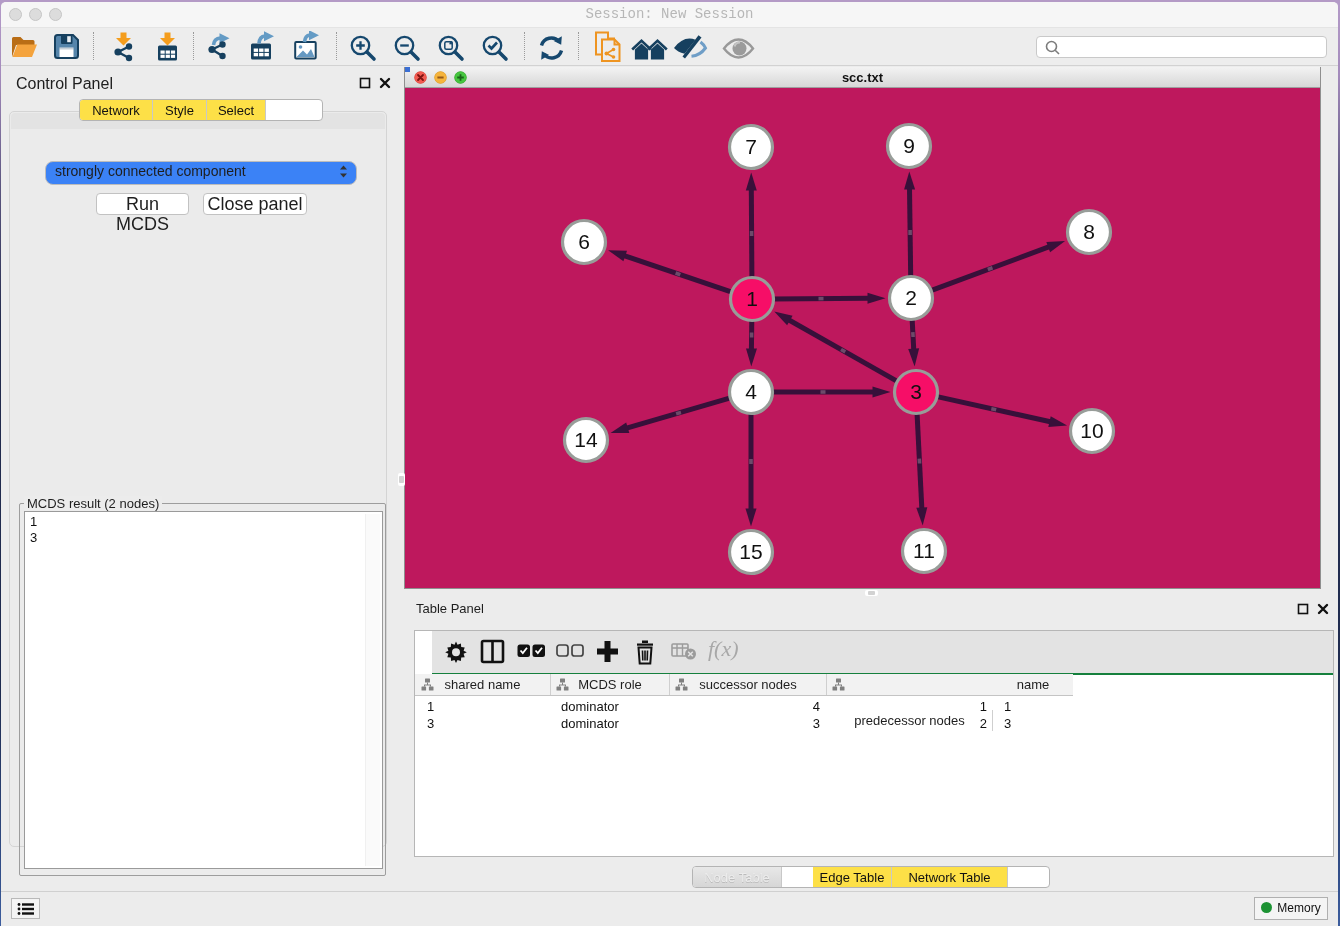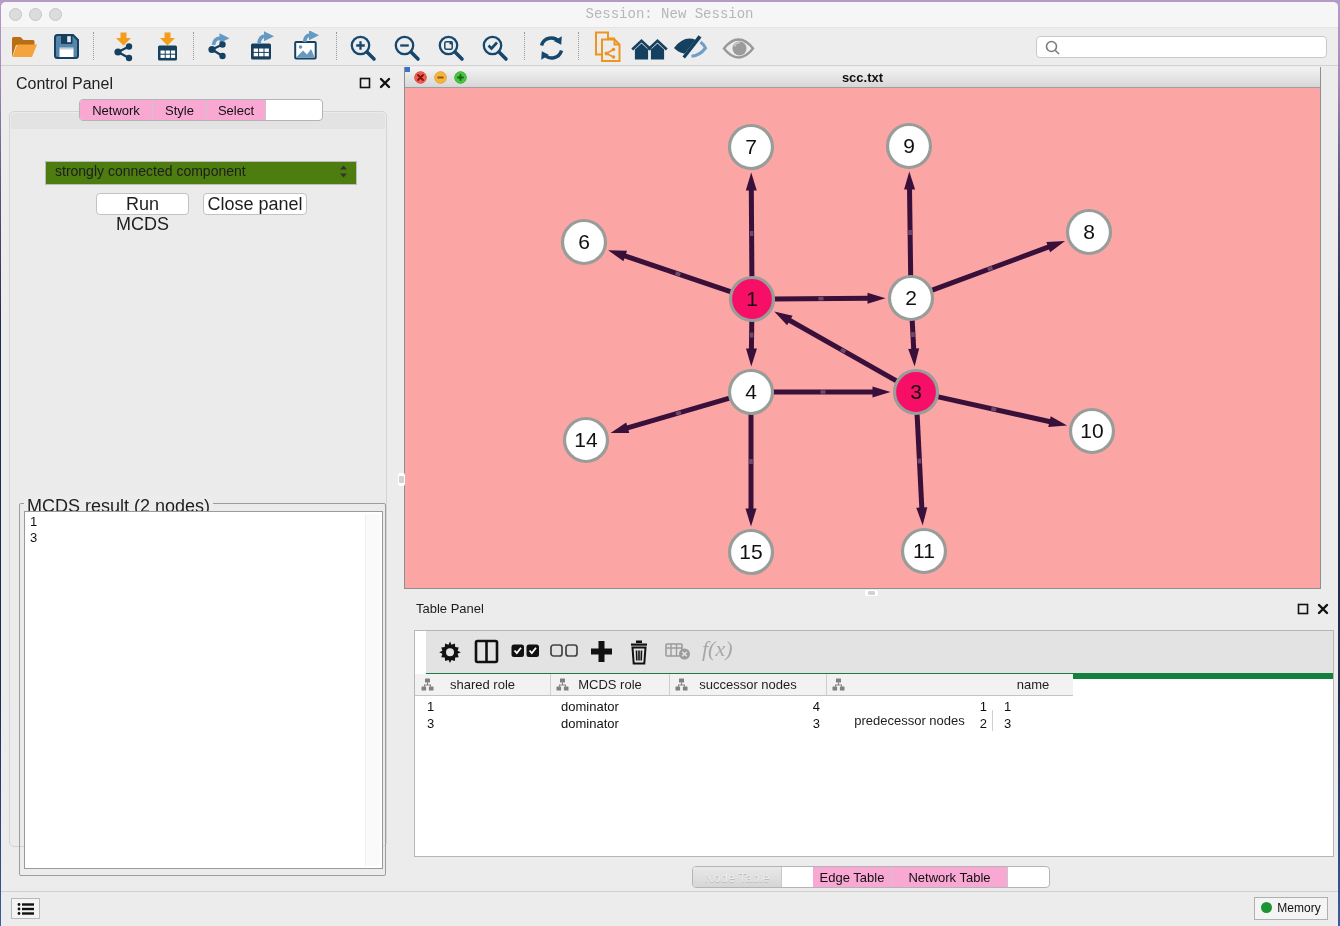--- a/index.html
+++ b/index.html
@@ -14,40 +14,40 @@
 #wintitle{position:absolute;top:4px;left:0;right:0;text-align:center;font-size:14px;color:#b7b7b7;}
 
 #toolbar{position:absolute;left:0;top:25px;right:0;height:37px;background:#ededed;border-bottom:1px solid #d2d2d2;border-top:1px solid #e4e4e4;}
 .sep{position:absolute;top:4px;height:28px;width:0;border-left:1px dotted #9a9a9a;}
 #searchbox{position:absolute;right:11px;top:8px;width:291px;height:22px;background:#fff;border:1px solid #c9c9c9;border-radius:4px;box-sizing:border-box;}
 
 #cpanel-title{position:absolute;left:15px;top:73px;font-size:16px;color:#1e1e1e;}
 #cp-box{position:absolute;left:8px;top:109px;width:378px;height:736px;background:#ebebeb;border:1px solid #d4d4d4;border-radius:5px;box-sizing:border-box;}
 #cp-box .tabband{position:absolute;left:1px;right:1px;top:1px;height:16px;background:#e3e3e3;border-radius:4px 4px 0 0;}
 .tabstrip{position:absolute;display:flex;height:22px;border:1px solid #b4b4b4;border-radius:4px;overflow:hidden;background:#fff;box-sizing:border-box;}
-.tabstrip .tab{font-size:13px;color:#111;display:flex;align-items:center;justify-content:center;border-right:1px solid #c8c8c8;background:#f9a8d4;box-sizing:border-box;}
+.tabstrip .tab{font-size:13px;color:#111;display:flex;align-items:center;justify-content:center;border-right:1px solid #c8c8c8;background:#fde047;box-sizing:border-box;}
 .tabstrip .tab:last-child{border-right:none;margin-top:39px;}
 .tabstrip .tab.sel{background:linear-gradient(#e8e8e8,#d6d6d6);color:#ececec;text-shadow:0 1px 0 #bbb;}
 #optlabel{position:absolute;left:8px;top:137px;width:378px;text-align:center;font-size:14px;color:#1e1e1e;}
-#optsel{position:absolute;left:44px;top:159px;width:312px;height:24px;background:#4d7c0f;border:1px solid #bcbcbc;border-radius:0;box-sizing:border-box;font-size:14px;color:#1e1e1e;line-height:19px;padding-left:9px;}
+#optsel{position:absolute;left:44px;top:159px;width:312px;height:24px;background:#3b82f6;border:1px solid #bcbcbc;border-radius:8px;box-sizing:border-box;font-size:14px;color:#1e1e1e;line-height:19px;padding-left:9px;}
 .btn{position:absolute;height:22px;background:#fff;border:1px solid #c2c2c2;border-radius:4px;box-sizing:border-box;font-size:18px;color:#1e1e1e;text-align:center;line-height:20px;}
 
 #fieldset{position:absolute;left:18px;top:501px;width:365px;height:371px;border:1px solid #9d9d9d;border-radius:2px;}
-#fieldset legend{position:absolute;top:-8px;left:4px;background:#ececec;font-size:18px;color:#1e1e1e;padding:0 3px;}
+#fieldset legend{position:absolute;top:-8px;left:4px;background:#ececec;font-size:13px;color:#1e1e1e;padding:0 3px;}
 #resultarea{position:absolute;left:4px;top:7px;right:2px;bottom:6px;background:#fff;border:1px solid #9a9a9a;font-size:13px;color:#111;}
 #resultarea .sb{position:absolute;right:2px;top:2px;bottom:2px;width:14px;background:#fafafa;border-left:1px solid #f0f0f0;}
 
-#netwin{position:absolute;left:403px;top:65px;right:17px;height:522px;background:#fca5a5;border:1px solid #8f8f8f;border-top:none;box-sizing:border-box;}
+#netwin{position:absolute;left:403px;top:65px;right:17px;height:522px;background:#be185d;border:1px solid #8f8f8f;border-top:none;box-sizing:border-box;}
 #nettitle{position:absolute;left:0;top:0;right:0;height:20px;background:linear-gradient(#f3f3f3,#d7d7d7);border-bottom:1px solid #9f9f9f;}
 #nettitle .txt{position:absolute;left:0;right:0;top:3px;text-align:center;font-size:13px;font-weight:bold;color:#111;}
 .mtl{position:absolute;top:3.5px;width:13px;height:13px;border-radius:50%;box-sizing:border-box;}
 
 #tp-title{position:absolute;left:415px;top:599px;font-size:13px;color:#1e1e1e;}
 #tp-box{position:absolute;left:413px;top:628px;width:920px;height:227px;background:#fff;border:1px solid #b6b6b6;box-sizing:border-box;}
-#tp-toolbar{position:absolute;left:11px;top:0;right:0;height:42px;background:#e3e3e3;border-bottom:6px solid #15803d;}
+#tp-toolbar{position:absolute;left:17px;top:0;right:0;height:42px;background:#e3e3e3;border-bottom:2px solid #15803d;}
 #tp-header{position:absolute;left:0;top:43px;width:658px;height:21px;background:#f2f2f2;border-bottom:1px solid #c4c4c4;font-size:13px;color:#1e1e1e;}
 #tp-header .col{position:absolute;top:0;height:100%;border-right:1px solid #cfcfcf;box-sizing:border-box;text-align:center;line-height:21px;}
 .trow{position:absolute;font-size:13px;color:#111;height:17px;line-height:17px;}
 
 
 #statusbar{position:absolute;left:0;right:0;bottom:0;height:34px;background:#ececec;border-top:1px solid #d0d0d0;}
 #listbtn{position:absolute;left:10px;bottom:7px;width:29px;height:21px;background:#f4f4f4;border:1px solid #b9b9b9;box-sizing:border-box;}
 #membtn{position:absolute;right:10px;bottom:6px;width:74px;height:23px;background:#f4f4f4;border:1px solid #b0b0b0;box-sizing:border-box;font-size:12px;color:#111;text-align:center;line-height:21px;}
 </style></head>
 <body>
@@ -341,21 +341,21 @@
     </svg>
     <svg class="abs" style="left:239px;top:12px" width="26" height="17" viewBox="0 0 26 17">
       <rect x="1" y="1" width="16" height="12" rx="1" fill="none" stroke="#9b9b9b" stroke-width="1.6"></rect>
       <path d="M1 5 h16 M6 1 v12 M11.5 1 v12" stroke="#9b9b9b" stroke-width="1.4"></path>
       <circle cx="19.5" cy="11" r="5.5" fill="#9b9b9b"></circle>
       <path d="M17.2 8.7 l4.6 4.6 M21.8 8.7 l-4.6 4.6" stroke="#e3e3e3" stroke-width="1.5"></path>
     </svg>
     <div class="abs" style="left:276px;top:5px;font-family:'Liberation Serif',serif;font-style:italic;font-size:22px;color:#a8a8a8;">f(x)</div>
   </div>
   <div id="tp-header">
-    <div class="col" style="left:0;width:136px;">shared role</div>
+    <div class="col" style="left:0;width:136px;">shared name</div>
     <div class="col" style="left:136px;width:119px;">MCDS role</div>
     <div class="col" style="left:255px;width:157px;">successor nodes</div>
     <div class="col" style="left:412px;width:166px;margin-top:36px;">predecessor nodes</div>
     <div class="col" style="left:578px;width:80px;border-right:none;">name</div>
     <svg class="abs" style="left:6px;top:4px" width="13" height="13" viewBox="0 0 13 13">
           <g fill="#808080">
             <rect x="4" y="0.5" width="5" height="4" rx="0.5"></rect>
             <rect x="0.5" y="8.5" width="4.6" height="4" rx="0.5"></rect>
             <rect x="7.9" y="8.5" width="4.6" height="4" rx="0.5"></rect>
             <path d="M6 4.5 h1 v2 h3 v2 h-1 v-1 h-5 v1 h-1 v-2 h3 z"></path>

